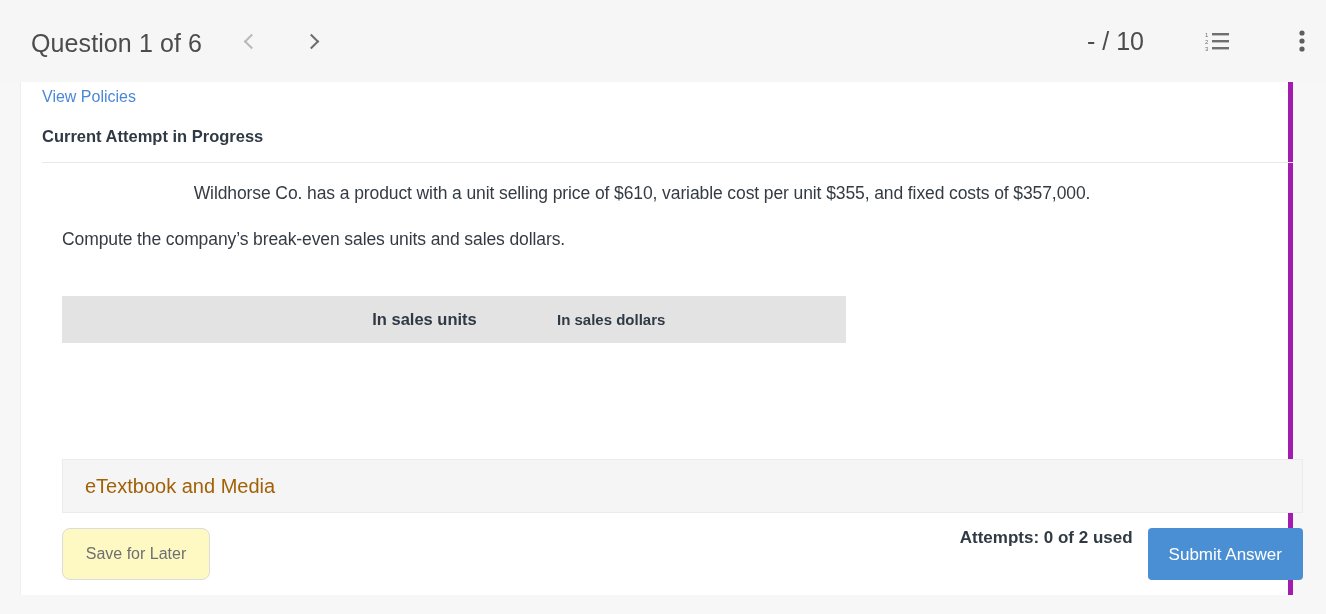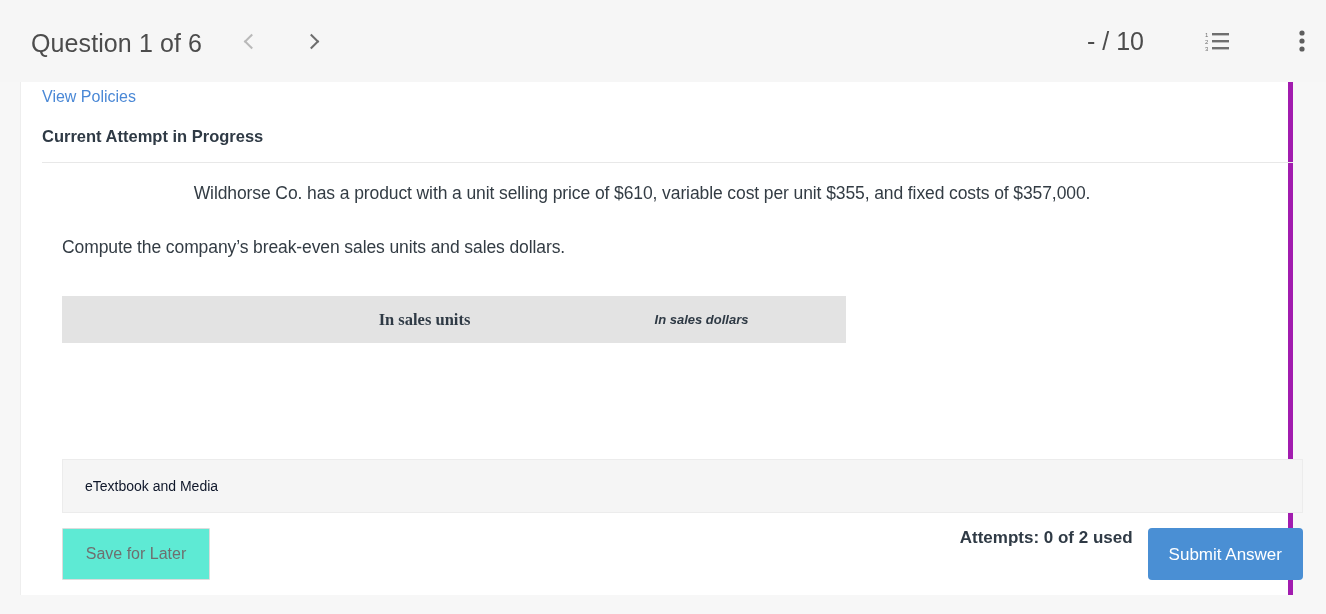--- a/index.html
+++ b/index.html
@@ -122,50 +122,47 @@
   
   .qtext {
     position: absolute;
     left: 41px;
     font-size: 17.5px;
     color: #333c44;
     line-height: 1.35;
     letter-spacing: -0.1px;
   }
   .qtext.p1 { top: 100px; width: 1160px; text-align: center; }
-  .qtext.p2 { top: 154px; width: 1160px; }
+  .qtext.p2 { top: 146px; width: 1160px; }
 
   
   .tbl {
     position: absolute;
     left: 41px; top: 214px;
     width: 784px;
   }
   .tbl-head {
     display: flex;
     background: #e3e3e3;
     height: 47px;
     align-items: center;
   }
   .th-blank { width: 230px; flex: 0 0 230px; }
   .th-units {
     width: 265px; flex: 0 0 265px;
     text-align: center;
     font-size: 16.5px;
     font-weight: bold;
     color: #2f3a45;
-    font-family: Liberation Serif, serif;
   }
   .th-dollars {
     flex: 1;
-    text-align: center;
-    font-size: 13px;
+    font-size: 15px;
     font-weight: bold;
     color: #2f3a45;
-    font-style: italic;
   }
   .tbl-row {
     display: flex;
     align-items: center;
     height: 76px;
   }
   .row-label {
     width: 230px; flex: 0 0 230px;
     padding-left: 11px;
     font-size: 17px;
@@ -204,37 +201,37 @@
     left: 41px; top: 377px;
     width: 1241px; height: 54px;
     background: #f5f5f5;
     border: 1px solid #ececec;
     display: flex;
     align-items: center;
     cursor: pointer;
   }
   .etext-label {
     padding-left: 22px;
-    font-size: 14px;
-    color: #0f172a;
+    font-size: 20px;
+    color: #a16207;
   }
 
   
   .actions {
     position: absolute;
     left: 41px; top: 446px;
     width: 1241px; height: 52px;
     display: flex;
     align-items: center;
   }
   .btn-save {
     width: 148px; height: 52px;
-    background: #5eead4;
+    background: #fef9c3;
     border: 1px solid #dcdcdc;
-    border-radius: 1px;
+    border-radius: 8px;
     font-size: 16px;
     color: #6f6f6f;
     font-family: "Liberation Sans", sans-serif;
     cursor: pointer;
   }
   .actions-right {
     margin-left: auto;
     display: flex;
     align-items: flex-start;
   }

